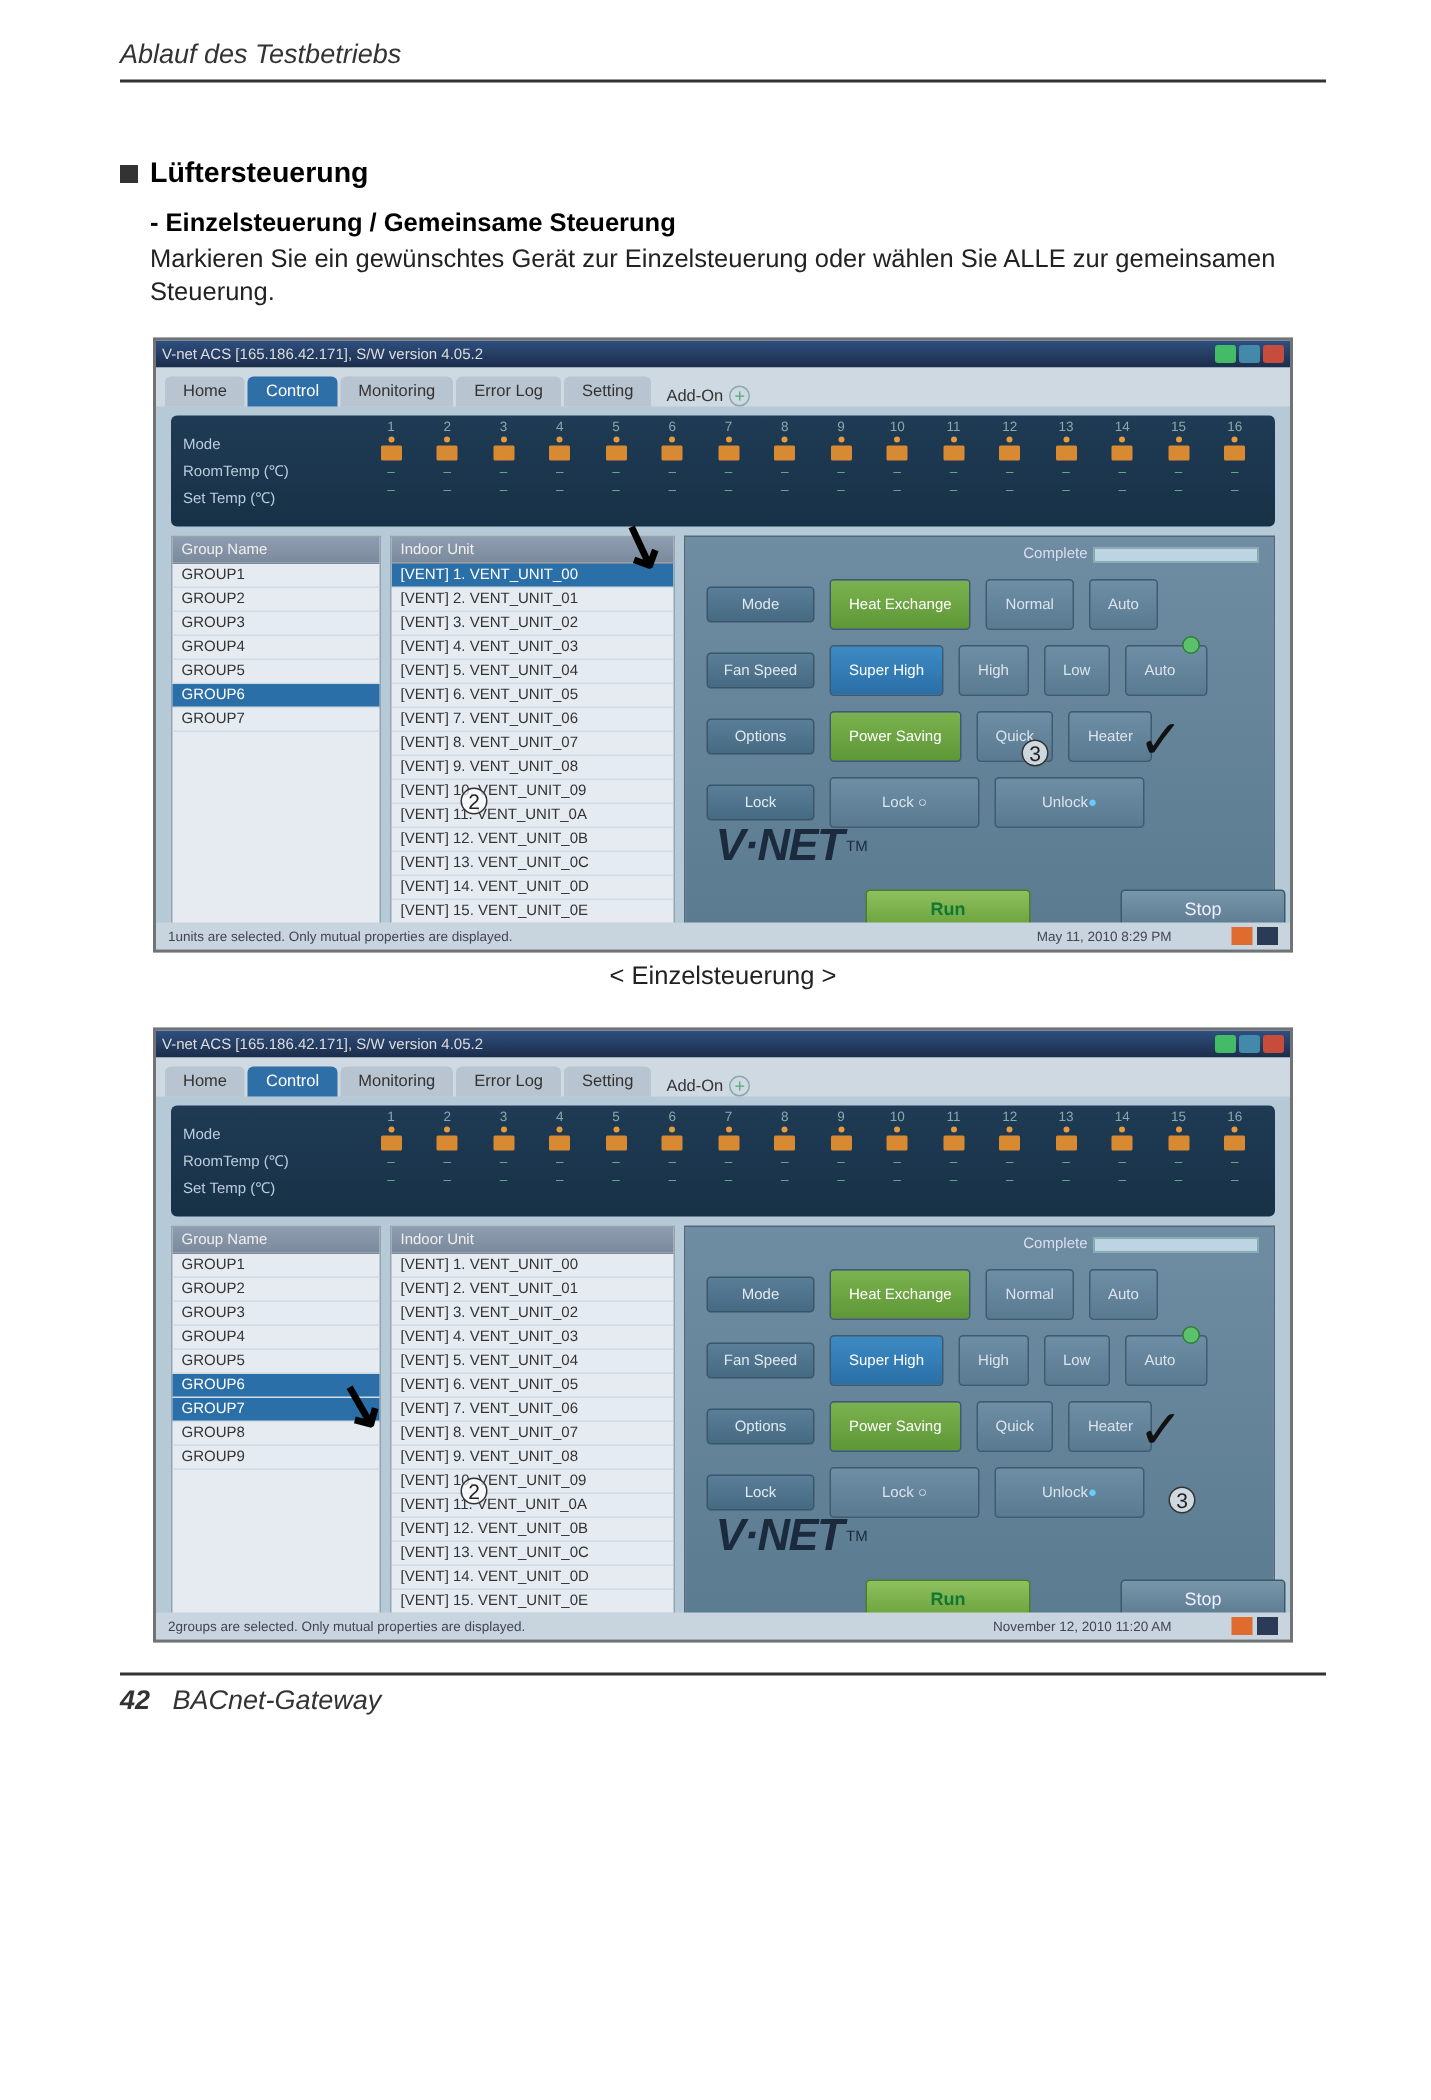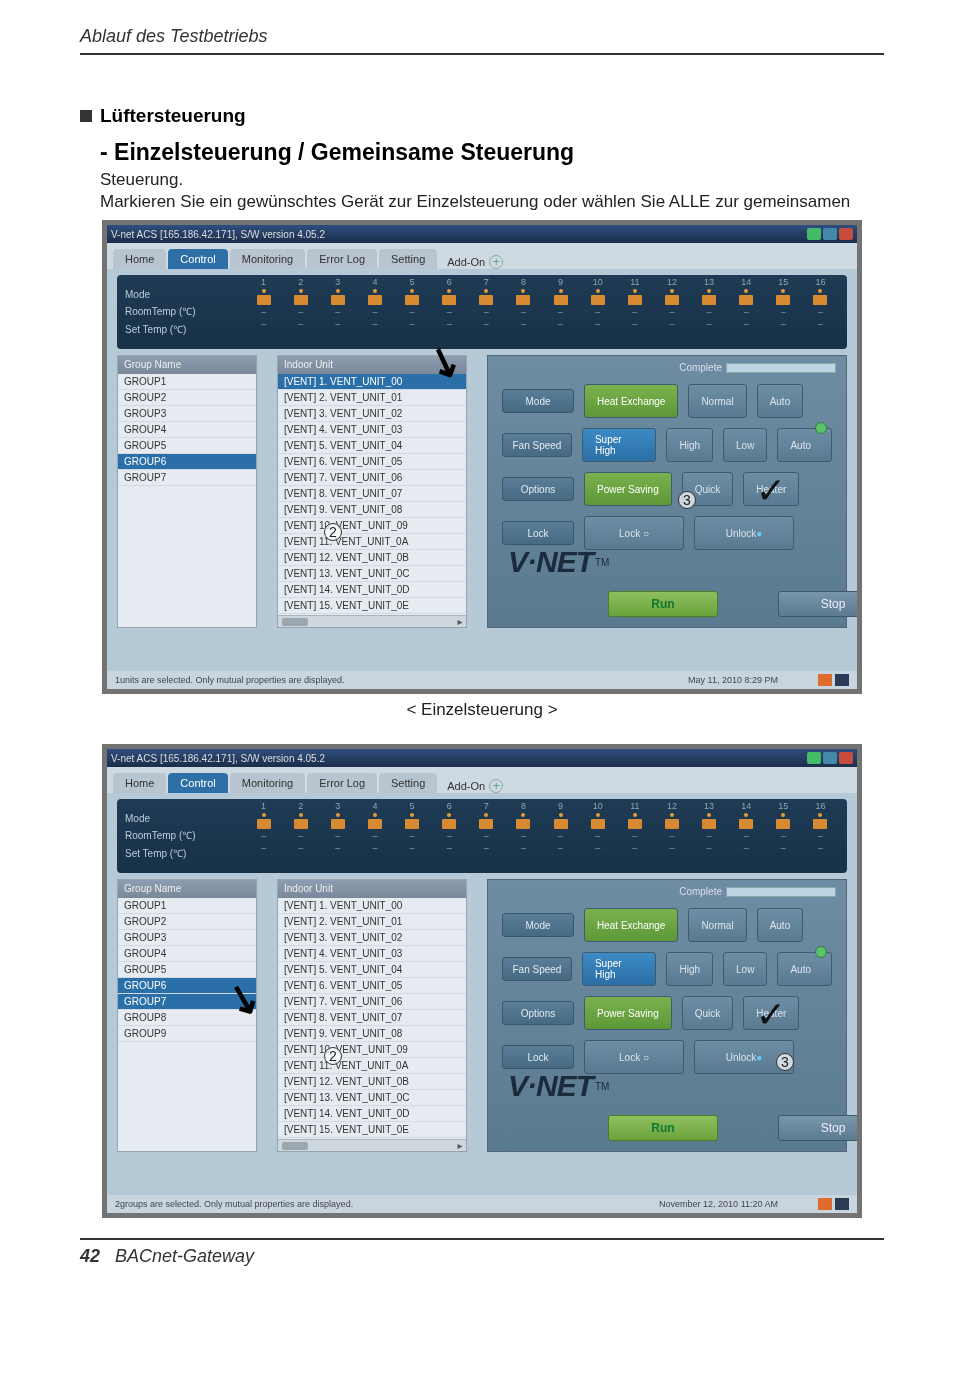--- a/index.html
+++ b/index.html
@@ -2,42 +2,42 @@
 <html><head>
 <meta charset="utf-8">
 <style>
   * { margin: 0; padding: 0; box-sizing: border-box; }
   body { width: 954px; height: 1400px; background: #fff; font-family: Arial, sans-serif; position: relative; }
   .page { padding: 26px 70px 26px 80px; }
   .running-head { font-style: italic; font-size: 18px; color: #333; border-bottom: 2px solid #333; padding-bottom: 6px; margin-bottom: 50px; }
   .section-head { display: flex; align-items: center; font-size: 19px; font-weight: bold; margin-bottom: 8px; }
   .section-head .sq { display: inline-block; width: 12px; height: 12px; background: #333; margin-right: 8px; }
   .body-line { font-size: 17px; margin: 2px 0 2px 20px; color: #222; }
-  .sub-head { font-size: 23px; font-weight: bold; margin: 12px 0 4px 20px; }
-  .screenshot { width: 760px; height: 474px; margin: 8px auto 6px auto; background: #b6c9d6; border: 5px solid #737373; position: relative; font-size: 10px; color: #ddd; overflow: hidden; }
+  .sub-head { font-size: 17px; font-weight: bold; margin: 12px 0 4px 20px; }
+  .screenshot { width: 760px; height: 410px; margin: 20px auto 6px auto; background: #b6c9d6; border: 2px solid #737373; position: relative; font-size: 10px; color: #ddd; overflow: hidden; }
   .titlebar { height: 18px; background: linear-gradient(#2f4f7f,#1b2d4a); display: flex; align-items: center; padding: 0 4px; font-size: 10px; }
   .titlebar .winctl { margin-left: auto; display: flex; gap: 2px; }
   .titlebar .winctl span { width: 14px; height: 12px; background: #c74c3c; display: inline-block; border-radius: 2px; }
   .titlebar .winctl span:first-child { background: #4b6; }
   .titlebar .winctl span:nth-child(2){ background: #48a; }
   .tabs { height: 26px; background: #cfd9e2; display: flex; align-items: flex-end; padding: 0 6px; gap: 2px; }
   .tabs .tab { padding: 4px 12px; font-size: 11px; color: #333; background: #b8c4cf; border-radius: 4px 4px 0 0; }
   .tabs .tab.active { background: #2f6fa8; color: #fff; }
   .tabs .addon { display: flex; align-items: center; color: #333; font-size: 11px; margin-left: 8px; }
   .tabs .addon .plus { width: 14px; height: 14px; border: 1px solid #8aa; border-radius: 7px; display: inline-flex; align-items: center; justify-content: center; margin-left: 4px; font-size: 12px; color: #5a7; }
   .strip { height: 74px; background: linear-gradient(#1f3b55,#173146); margin: 6px 10px; border-radius: 4px; display: flex; }
   .strip-left { width: 120px; padding: 10px 8px; font-size: 10px; color: #bcd; }
   .strip-left div { margin: 4px 0; }
   .strip-grid { flex: 1; display: grid; grid-template-columns: repeat(16,1fr); align-items: start; padding: 2px 8px 4px 8px; font-size: 9px; color: #9bb; }
   .strip-grid .cell { display: flex; flex-direction: column; align-items: center; gap: 2px; }
   .strip-grid .num { color: #8aa; }
   .strip-grid .dot { width: 4px; height: 4px; border-radius: 2px; background: #e59a3c; }
   .strip-grid .fan { width: 14px; height: 10px; background: #d88a33; border-radius: 1px; }
   .strip-grid .dash { color: #6b8; }
-  .panels { display: flex; gap: 20px; padding: 0 10px 10px 10px; }
+  .panels { display: flex; gap: 6px; padding: 0 10px 10px 10px; }
   .col-groups { width: 140px; background: #e5ebf0; border: 1px solid #96a4b0; }
   .col-units  { width: 190px; background: #e5ebf0; border: 1px solid #96a4b0; position: relative; }
   .col-right  { flex: 1; background: linear-gradient(#6e8da3,#5a7a90); border: 1px solid #567; position: relative; color: #e8eef4; }
   .grid-head  { background: linear-gradient(#8e9eb0,#7a8a9c); font-size: 10px; color: #eee; padding: 3px 6px; border-bottom: 1px solid #7a8a98; }
   .glist div, .ulist div { font-size: 10px; padding: 2px 6px; color: #333; border-bottom: 1px solid #d2dbe3; white-space: nowrap; overflow: hidden; }
   .glist div.sel, .ulist div.sel { background: #2a6fa8; color: #fff; }
   .ulist { height: 253px; overflow: hidden; }
   .col-units .scrollbar { position: absolute; bottom: 0; left: 0; right: 0; height: 12px; background: #cfd7de; border-top: 1px solid #aab4bd; display: flex; align-items: center; }
   .col-units .scrollbar .thumb { width: 26px; height: 8px; background: #9aa6b0; border-radius: 2px; margin-left: 4px; }
   .col-units .scrollbar .ar { margin-left: auto; width: 12px; text-align: center; color: #555; }
@@ -73,22 +73,22 @@
 <body>
 
 <div class="page">
   <div class="running-head">Ablauf des Testbetriebs</div>
 
   <div class="section-head">
     <span class="sq"></span>
     <span>Lüftersteuerung</span>
   </div>
   <div class="sub-head">- Einzelsteuerung / Gemeinsame Steuerung</div>
+  <div class="body-line">Markieren Sie ein gewünschtes Gerät zur Einzelsteuerung oder wählen Sie ALLE zur gemeinsamen</div>
   <div class="body-line" style="margin-left:20px">Steuerung.</div>
-  <div class="body-line">Markieren Sie ein gewünschtes Gerät zur Einzelsteuerung oder wählen Sie ALLE zur gemeinsamen</div>
 
   <div class="screenshot" id="shot1">
       <div class="titlebar">
      <span>V-net ACS [165.186.42.171],   S/W version 4.05.2</span>
      <div class="winctl">
           <span></span>
           <span></span>
           <span></span>
         </div>
    </div>

